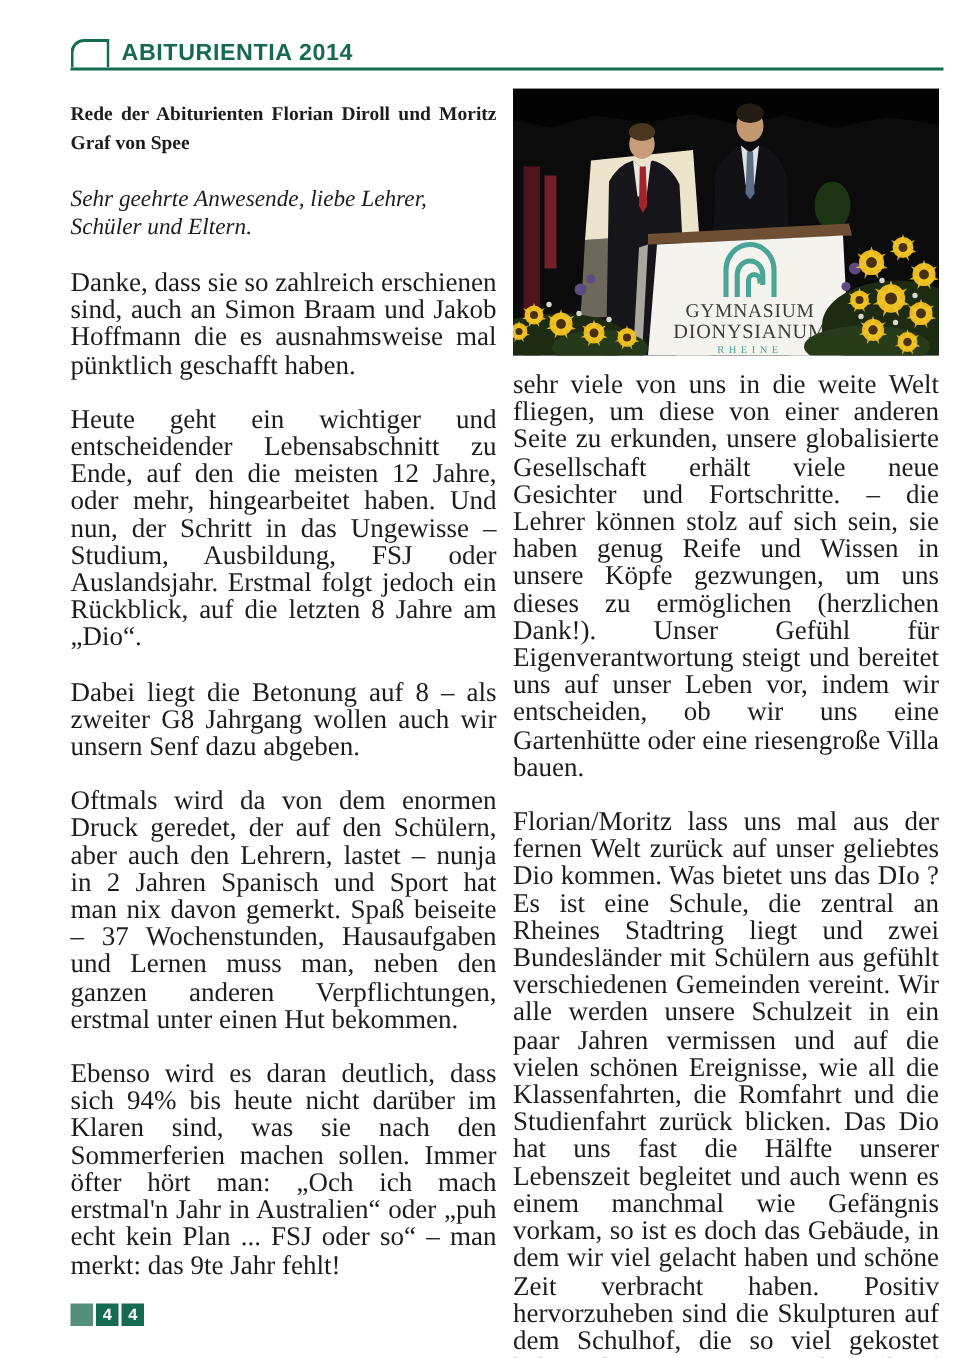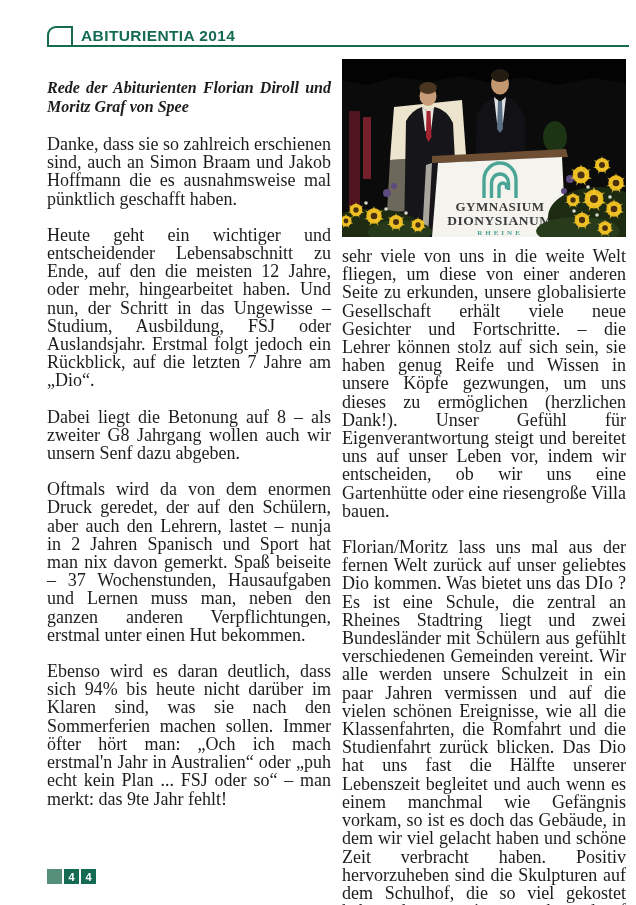--- a/index.html
+++ b/index.html
@@ -12,46 +12,47 @@
   .header-tab{position:absolute;left:47px;top:26px;width:26px;height:19px;
     border-left:2px solid #156b52;border-top:2px solid #156b52;border-right:2px solid #156b52;
     border-top-left-radius:9px;box-sizing:border-box;}
   .header-title{position:absolute;left:81px;top:27px;
     font-family:"Liberation Sans", sans-serif;font-weight:bold;font-size:15.5px;
     letter-spacing:0.4px;color:#156b52;white-space:nowrap;}
   
   .col{position:absolute;width:284px;}
   .col-left{left:47px;top:62px;}
   .col-right{left:342px;top:59px;}
-  .article-heading{font-size:16px;line-height:19px;font-weight:bold;margin:16px 0 19px 0;text-align:justify;font-style:italic;}
+  .article-heading{font-size:13px;line-height:19px;font-weight:bold;margin:4px 0 19px 0;text-align:justify;}
   .salutation{font-style:italic;font-size:15.5px;line-height:19px;margin:0 0 18px 0;}
   p.body{font-size:18px;line-height:18.2px;text-align:justify;margin:0 0 18px 0;}
   p.body:last-child{margin-bottom:0;}
   
-  .photo-wrap{width:237px;height:178px;margin:0 0 10px 0;line-height:0;font-weight:bold;}
+  .photo-wrap{width:237px;height:178px;margin:0 0 10px 0;line-height:0;}
   
   .page-num{position:absolute;left:47px;top:869px;display:flex;gap:2px;}
   .pn-sq{width:15px;height:15px;background:#156b52;color:#ffffff;
     font-family:"Liberation Sans", sans-serif;font-weight:bold;font-size:11px;
     display:flex;align-items:center;justify-content:center;}
   .pn-sq.ghost{background:#558f7a;}
 </style>
 </head>
 <body>
 
 <div class="page">
 
   <div class="header-tab"></div>
   <div class="header-rule"></div>
   <div class="header-title">ABITURIENTIA 2014</div>
 
   <div class="col col-left">
     <h2 class="article-heading">Rede der Abiturienten Florian Diroll und Moritz Graf von Spee</h2>
+    <p class="salutation">Sehr geehrte Anwesende, liebe Lehrer, Schüler und Eltern.</p>
     <p class="body">Danke, dass sie so zahlreich erschienen sind, auch an Simon Braam und Jakob Hoffmann die es ausnahmsweise mal pünktlich geschafft haben.</p>
-    <p class="body">Heute geht ein wichtiger und entscheidender Lebensabschnitt zu Ende, auf den die meisten 12 Jahre, oder mehr, hingearbeitet haben. Und nun, der Schritt in das Ungewisse – Studium, Ausbildung, FSJ oder Auslandsjahr. Erstmal folgt jedoch ein Rückblick, auf die letzten 7 Jahre am „Dio“.</p>
+    <p class="body">Heute geht ein wichtiger und entscheidender Lebensabschnitt zu Ende, auf den die meisten 12 Jahre, oder mehr, hingearbeitet haben. Und nun, der Schritt in das Ungewisse – Studium, Ausbildung, FSJ oder Auslandsjahr. Erstmal folgt jedoch ein Rückblick, auf die letzten 8 Jahre am „Dio“.</p>
     <p class="body">Dabei liegt die Betonung auf 8 – als zweiter G8 Jahrgang wollen auch wir unsern Senf dazu abgeben.</p>
     <p class="body">Oftmals wird da von dem enormen Druck geredet, der auf den Schülern, aber auch den Lehrern, lastet – nunja in 2 Jahren Spanisch und Sport hat man nix davon gemerkt. Spaß beiseite – 37 Wochenstunden, Hausaufgaben und Lernen muss man, neben den ganzen anderen Verpflichtungen, erstmal unter einen Hut bekommen.</p>
     <p class="body">Ebenso wird es daran deutlich, dass sich 94% bis heute nicht darüber im Klaren sind, was sie nach den Sommerferien machen sollen. Immer öfter hört man: „Och ich mach erstmal'n Jahr in Australien“ oder „puh echt kein Plan ... FSJ oder so“ – man merkt: das 9te Jahr fehlt!</p>
   </div>
 
   <div class="col col-right">
 
     <div class="photo-wrap">
       <svg width="284" height="178" viewBox="0 0 284 178" role="img">
         <defs>

